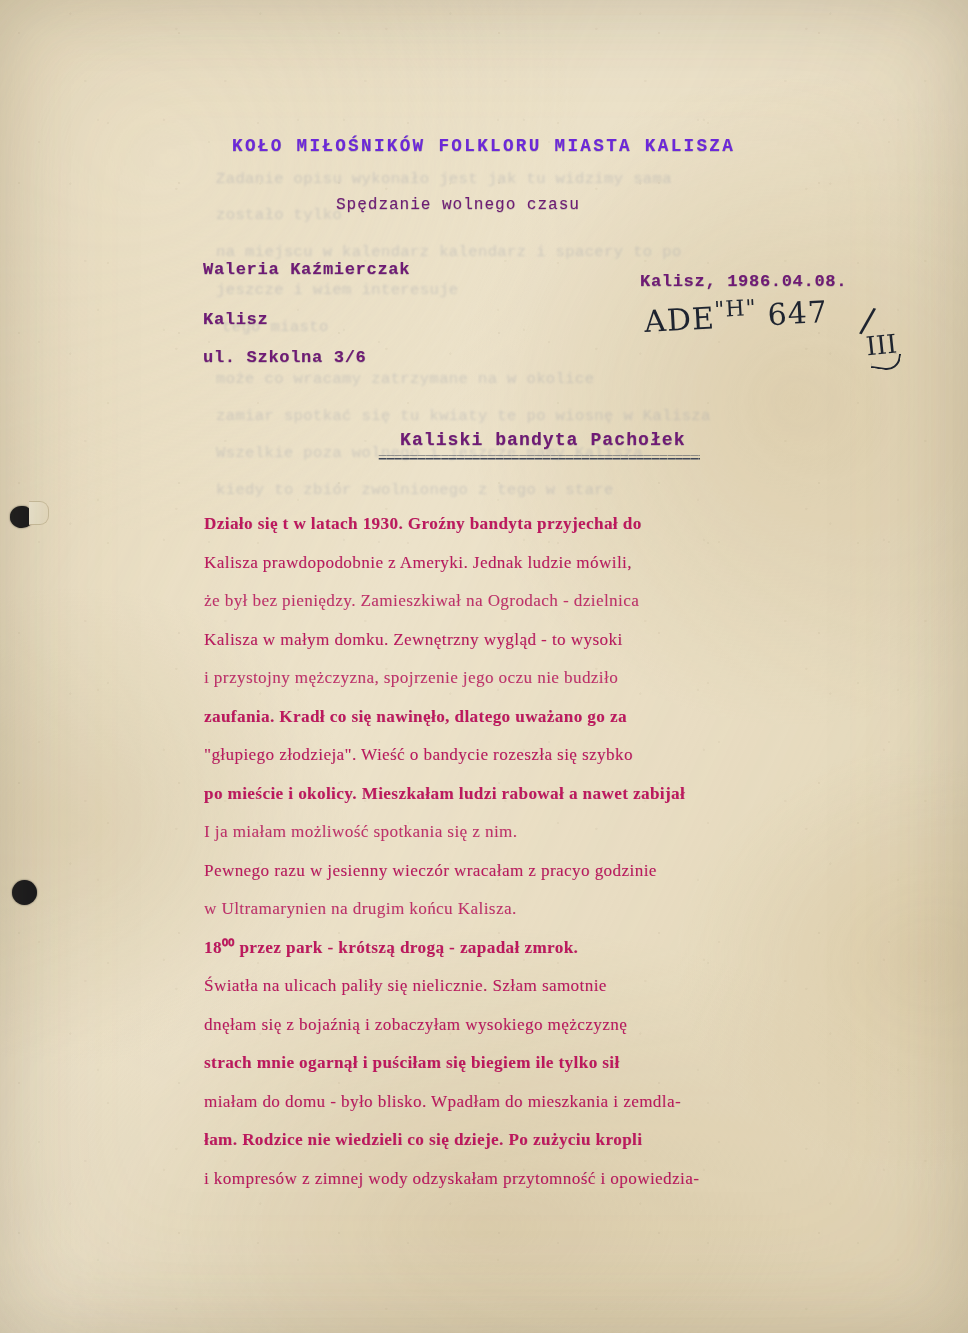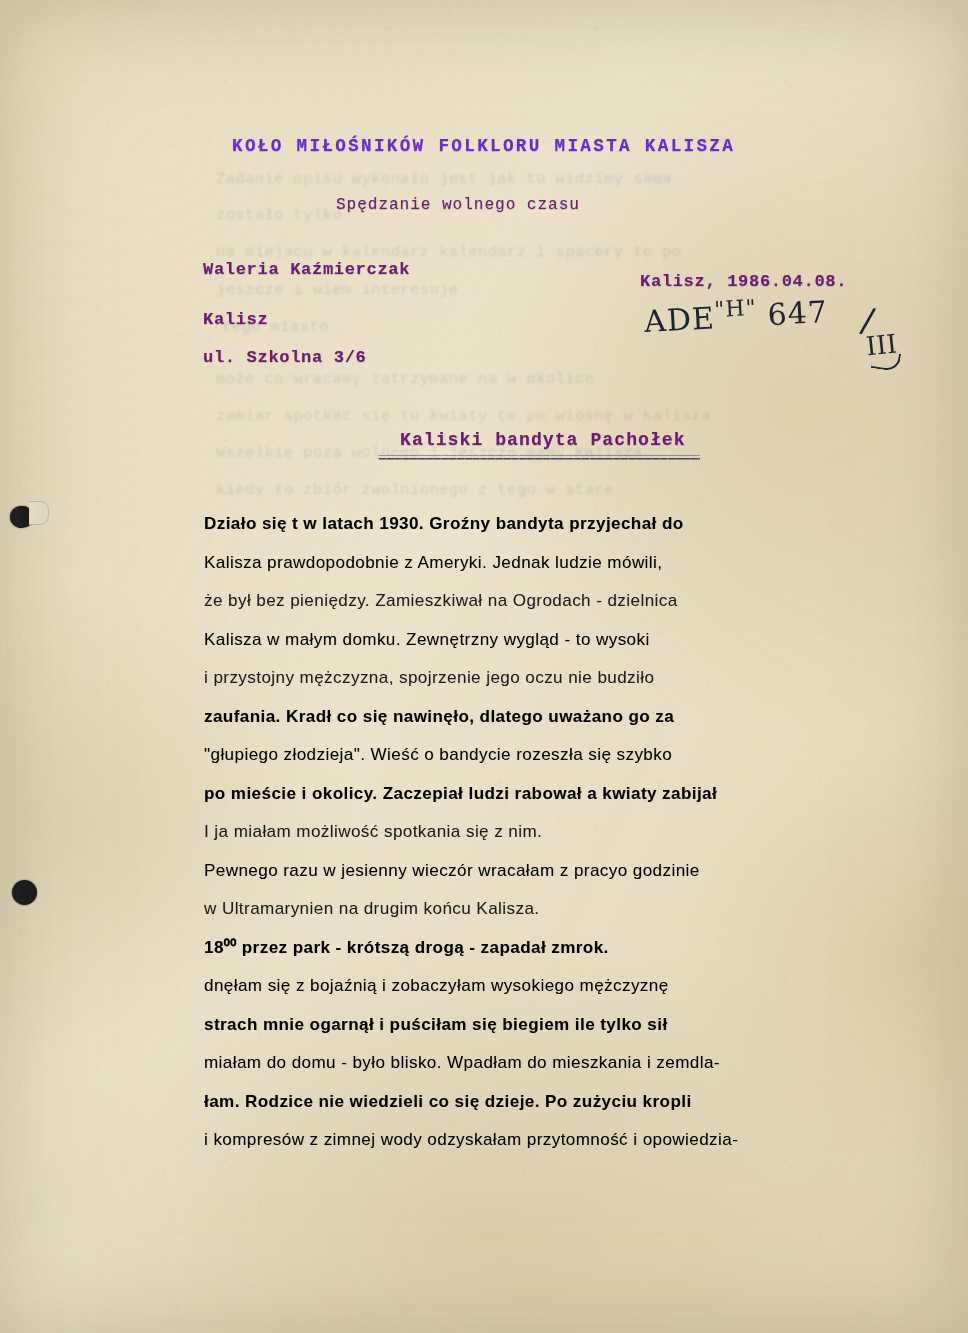--- a/index.html
+++ b/index.html
@@ -207,23 +207,23 @@
   .body-block {
     position: absolute;
     left: 204px; top: 505px;
     width: 730px;
   }
   .body-line {
     font-size: 17px;
     line-height: 38.5px;
     letter-spacing: .45px;
     white-space: pre;
-    color: #000000;
+    color: #be185d;
     text-shadow: 0.5px 0 0 rgba(67,75,92,.26);
-    font-family: Liberation Sans, sans-serif;
+    font-family: Liberation Serif, serif;
   }
 
   
   .ink-light { opacity: .88; }
   .ink-dark  { opacity: 1; font-weight: 600; }
 </style>
 </head>
 <body>
 
 <div class="page">
@@ -266,25 +266,26 @@
   <div class="title-rule">==============================================</div>
 
   <div class="body-block">
     <div class="body-line ink-dark">Działo się t w latach 1930. Groźny bandyta przyjechał do</div>
     <div class="body-line">Kalisza prawdopodobnie z Ameryki. Jednak ludzie mówili,</div>
     <div class="body-line ink-light">że był bez pieniędzy. Zamieszkiwał na Ogrodach - dzielnica</div>
     <div class="body-line">Kalisza w małym domku. Zewnętrzny wygląd - to wysoki</div>
     <div class="body-line ink-light">i przystojny mężczyzna, spojrzenie jego oczu nie budziło</div>
     <div class="body-line ink-dark">zaufania. Kradł co się nawinęło, dlatego uważano go za</div>
     <div class="body-line">"głupiego złodzieja". Wieść o bandycie rozeszła się szybko</div>
-    <div class="body-line ink-dark">po mieście i okolicy. Zaczepiał ludzi rabował a kwiaty zabijał</div>
+    <div class="body-line ink-dark">po mieście i okolicy. Mieszkałam ludzi rabował a nawet zabijał</div>
     <div class="body-line ink-light">I ja miałam możliwość spotkania się z nim.</div>
     <div class="body-line">Pewnego razu w jesienny wieczór wracałam z pracyo godzinie</div>
     <div class="body-line ink-light">w Ultramarynien na drugim końcu Kalisza.</div>
     <div class="body-line ink-dark">18⁰⁰ przez park - krótszą drogą - zapadał zmrok.</div>
+    <div class="body-line">Światła na ulicach paliły się nielicznie. Szłam samotnie</div>
     <div class="body-line">dnęłam się z bojaźnią i zobaczyłam wysokiego mężczyznę</div>
     <div class="body-line ink-dark">strach mnie ogarnął i puściłam się biegiem ile tylko sił</div>
     <div class="body-line">miałam do domu - było blisko. Wpadłam do mieszkania i zemdla-</div>
     <div class="body-line ink-dark">łam. Rodzice nie wiedzieli co się dzieje. Po zużyciu kropli</div>
     <div class="body-line">i kompresów z zimnej wody odzyskałam przytomność i opowiedzia-</div>
   </div>
 
   <div class="page-vignette"></div>
 </div>
 

